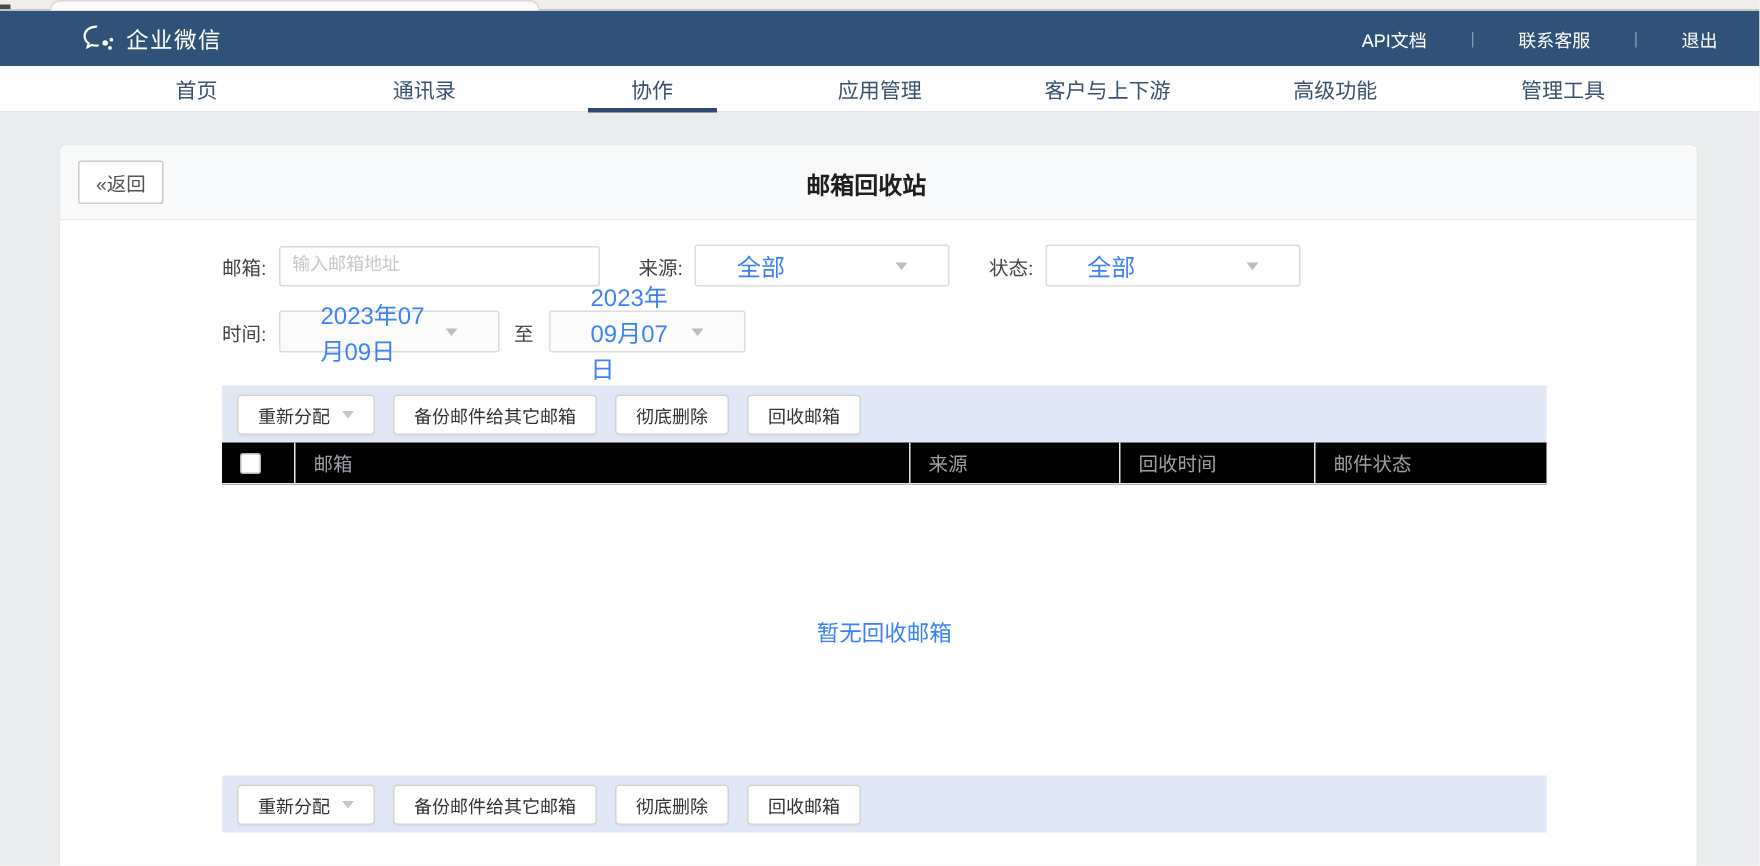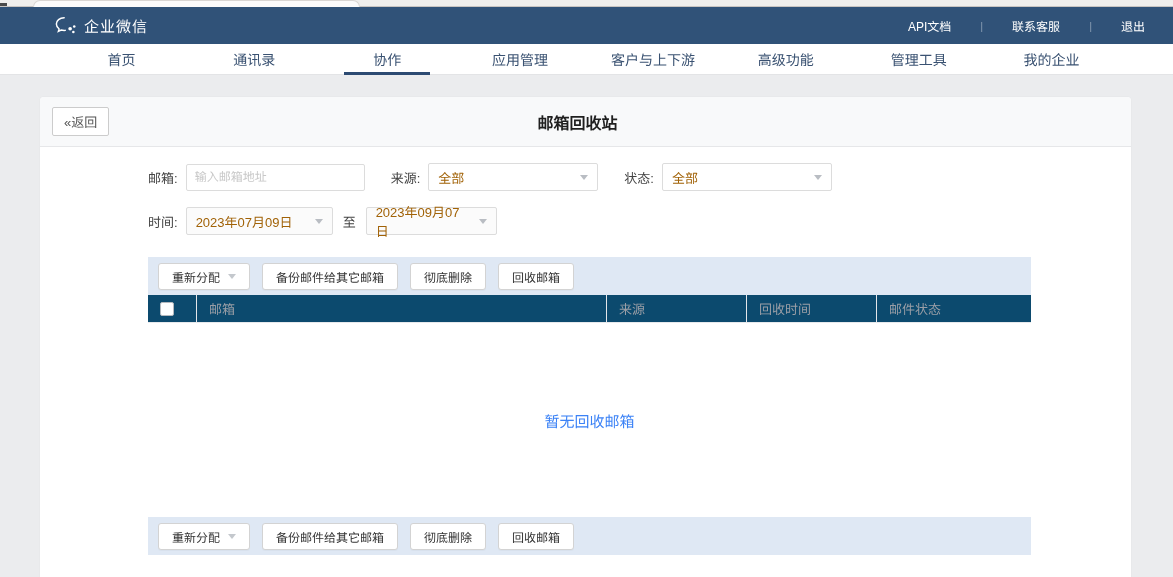--- a/index.html
+++ b/index.html
@@ -36,47 +36,47 @@
     font-size:13px; color:#555; padding:4px 11px; cursor:pointer;
     font-family:"Liberation Sans","DejaVu Sans",sans-serif; }
   .card-title { position:absolute; left:0; right:16px; text-align:center; font-size:16px;
     font-weight:bold; color:#1f1f1f; pointer-events:none; }
 
   .card-body { padding:16px 100px 30px 108px; }
 
   
   .filter-row { display:flex; align-items:center; margin-bottom:16px; }
   .f-label { font-size:13px; color:#444; margin-right:8px; }
-  .txt-input { width:179px; height:27px; border:1px solid #dcdcdc; border-radius:2px;
+  .txt-input { width:214px; height:27px; border:1px solid #dcdcdc; border-radius:2px;
     padding:1px 8px; font-size:12px; color:#333; outline:none;
-    font-family:Liberation Serif, serif; }
+    font-family:Liberation Mono, monospace; }
   .txt-input::placeholder { color:#c8c8c8; }
   .sel { height:28px; border:1px solid #dcdcdc; border-radius:2px; background:#fff;
-    display:flex; align-items:center; justify-content:space-between; padding:0 9px;
-    font-size:13px; color:#a16207; cursor:pointer; }
+    display:flex; align-items:center; justify-content:space-between; padding:0 27px;
+    font-size:16px; color:#3b82f6; cursor:pointer; }
   .sel.wide { width:170px; margin-right:26px; }
   .sel.date { background:#fbfbfb; }
   .caret { width:0; height:0; border-left:4px solid transparent; border-right:4px solid transparent;
     border-top:5px solid #b9bdc3; margin-left:10px; }
   .gap-r { margin-right:8px; }
   .to-sep { font-size:13px; color:#444; margin:0 10px; }
 
   
   .toolbar { background:#dfe8f4; height:38px; display:flex; align-items:center;
     padding-left:10px; margin-top:22px; }
   .toolbar.bottom { margin-top:0; }
   .tb-btn { background:#fff; border:1px solid #d3d3d3; border-radius:3px; height:27px;
     padding:0 13px; font-size:12px; color:#333; margin-right:12px; cursor:pointer;
     display:flex; align-items:center;
     font-family:"Liberation Sans","DejaVu Sans",sans-serif;
     box-shadow:0 1px 1px rgba(0,0,0,.03); }
   .tb-btn .caret { border-top-color:#c4c8cd; margin-left:8px; }
 
   
-  .thead { display:flex; align-items:center; height:28px; background:#0c4a6e;
+  .thead { display:flex; align-items:center; height:28px; background:#000000;
     border-bottom:1px solid #e7e9ec; font-size:13px; color:#9a9ea6; }
   .th { display:flex; align-items:center; padding-left:12px; height:100%;
     border-left:1px solid #e4e6ea; }
   .th-check { width:48px; border-left:none; display:flex; align-items:center;
     padding-left:12px; height:100%; }
   .th-mail { flex:1; }
   .th-source { width:140px; }
   .th-time { width:130px; }
   .th-keep { width:138px; }
   .th-status { width:155px; }
@@ -117,21 +117,20 @@
 </div>
 
 <div class="nav">
   <div class="nav-item">首页</div>
   <div class="nav-item">通讯录</div>
   <div class="nav-item active">协作</div>
   <div class="nav-item">应用管理</div>
   <div class="nav-item">客户与上下游</div>
   <div class="nav-item">高级功能</div>
   <div class="nav-item">管理工具</div>
-  <div class="nav-item">我的企业</div>
 </div>
 
 <div class="card">
   <div class="card-head">
     <button class="back-btn">«返回</button>
     <div class="card-title">邮箱回收站</div>
   </div>
 
   <div class="card-body">
 

